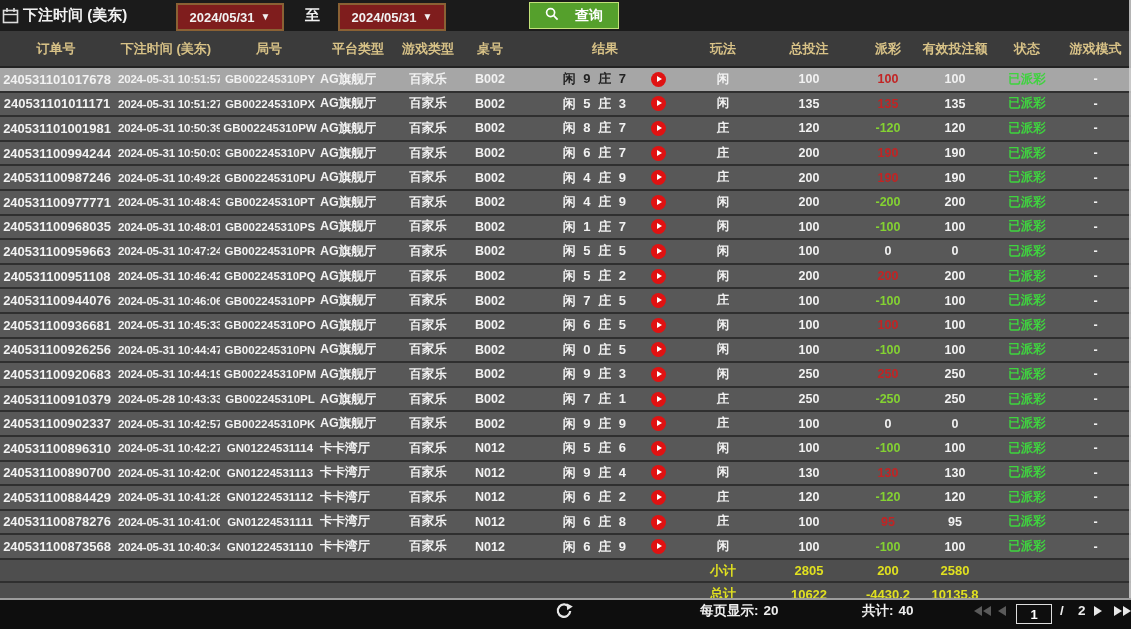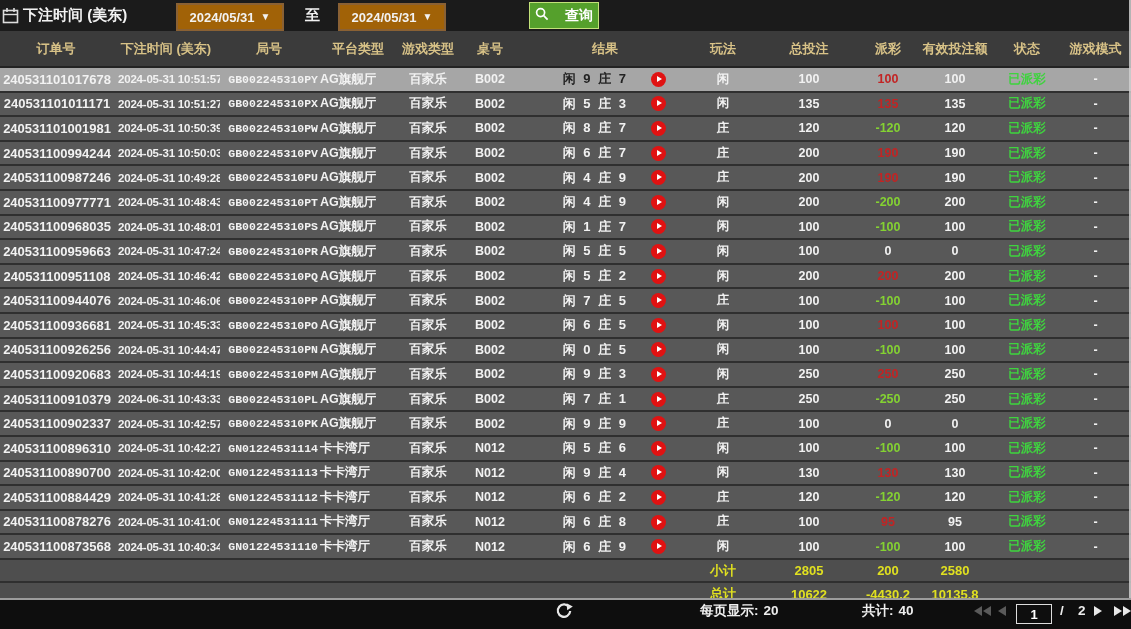--- a/index.html
+++ b/index.html
@@ -4,43 +4,43 @@
 <style>
   * { margin:0; padding:0; }
   html,body { background:#000; }
   body { font-family:"Liberation Sans","DejaVu Sans",sans-serif; }
   #app { position:relative; width:1131px; height:629px; background:#161616; overflow:hidden; }
 
   
   .topbar { position:absolute; left:0; top:0; width:1131px; height:31px; background:#1b1b1b; }
   .cal-icon { position:absolute; left:2px; top:7px; }
   .tb-label { position:absolute; left:23px; top:6px; color:#f2f2f2; font-size:15px; font-weight:bold; }
-  .date-box { position:absolute; top:3px; width:104px; height:24px; background:#a16207;
+  .date-box { position:absolute; top:3px; width:104px; height:24px; background:#7f1d1d;
               border:2px solid var(--date_border_brown,#8a6134); color:#f2f2f2; font-size:13px; font-weight:bold;
               display:flex; align-items:center; justify-content:center; gap:6px; cursor:pointer; }
   .date-from { left:176px; } .date-to { left:338px; }
   .caret { font-size:10px; line-height:1; }
   .to-label { position:absolute; left:305px; top:6px; color:#f2f2f2; font-size:15px; font-weight:bold; }
-  .query-btn { position:absolute; left:529px; top:2px; width:70px; height:27px;
+  .query-btn { position:absolute; left:529px; top:2px; width:90px; height:27px;
                background:var(--query_button_green,#55a02c); border:1px solid #c3e27a;
                color:#fff; font-size:14px; font-weight:bold; display:flex; align-items:center;
                justify-content:center; gap:16px; cursor:pointer; }
 
   
   table { position:absolute; left:0; top:31px; width:1131px; border-collapse:collapse; table-layout:fixed; }
   th, td { box-sizing:border-box; overflow:hidden; white-space:nowrap; }
   thead th { height:36px; background:#3b3b3b; color:var(--header_text,#d8c287);
              font-size:13px; font-weight:bold; border-bottom:2px solid #232323; }
   tbody td { height:24.6px; background:var(--row_bg,#585858); color:#f2f2f2;
              font-size:12.5px; font-weight:bold; border-bottom:2px solid #2f2f2f; text-align:center; }
   tr.hl td { background:var(--row_highlight_bg,#a6a6a6); }
   tr.hl .c-result { color:#222; }
   .c-order  { text-align:center; padding-left:2px;  font-size:13px; }
   .c-time   { text-align:right; padding-left:6px;  font-size:11.5px; letter-spacing:-0.2px; }
-  .c-round  { text-align:right; padding-left:2px;  font-size:11.5px;font-family:Liberation Mono, monospace; }
+  .c-round  { text-align:center; padding-left:2px;  font-size:11.5px; }
   .c-platform { text-align:left; padding-left:2px; font-size:12.5px; }
   .c-result { text-align:right; padding-left:26px; letter-spacing:2px; font-size:13px; }
   .c-payout.pos { color:var(--positive_payout,#c22424); }
   .c-payout.neg { color:var(--negative_payout,#84d232); }
   .c-status { color:var(--status_green,#3fd33f); }
   .play-btn { display:inline-block; width:15px; height:15px; border-radius:50%;
               background:var(--play_icon_red,#e01212); position:relative; vertical-align:middle; cursor:pointer; }
   .play-btn::after { content:""; position:absolute; left:6px; top:4px; width:0; height:0;
                      border-top:3.5px solid transparent; border-bottom:3.5px solid transparent;
                      border-left:5px solid #fff; }
@@ -367,21 +367,21 @@
       </td>
       <td class="c-method">闲</td>
       <td class="c-total">250</td>
       <td class="c-payout pos">250</td>
       <td class="c-valid">250</td>
       <td class="c-status">已派彩</td>
       <td class="c-mode">-</td>
     </tr>
         <tr>
       <td class="c-order">240531100910379</td>
-      <td class="c-time">2024-06-31 10:43:33</td>
+      <td class="c-time">2024-05-28 10:43:33</td>
       <td class="c-round">GB002245310PL</td>
       <td class="c-platform">AG旗舰厅</td>
       <td class="c-gtype">百家乐</td>
       <td class="c-table">B002</td>
       <td class="c-result">闲 7 庄 1</td>
       <td class="c-play-ic">
         <span class="play-btn"></span>
       </td>
       <td class="c-method">庄</td>
       <td class="c-total">250</td>

